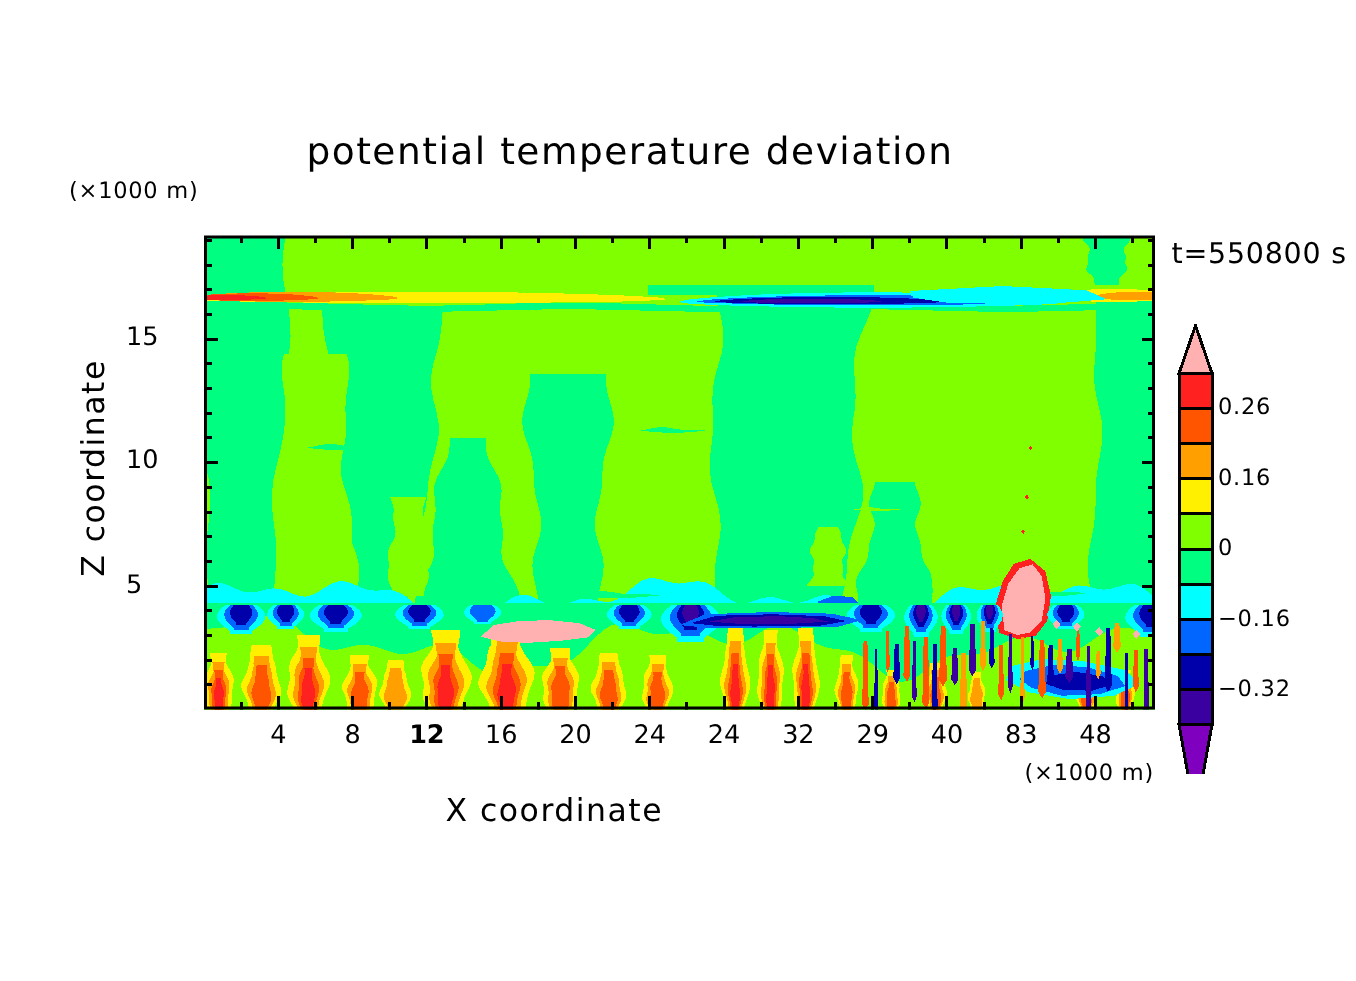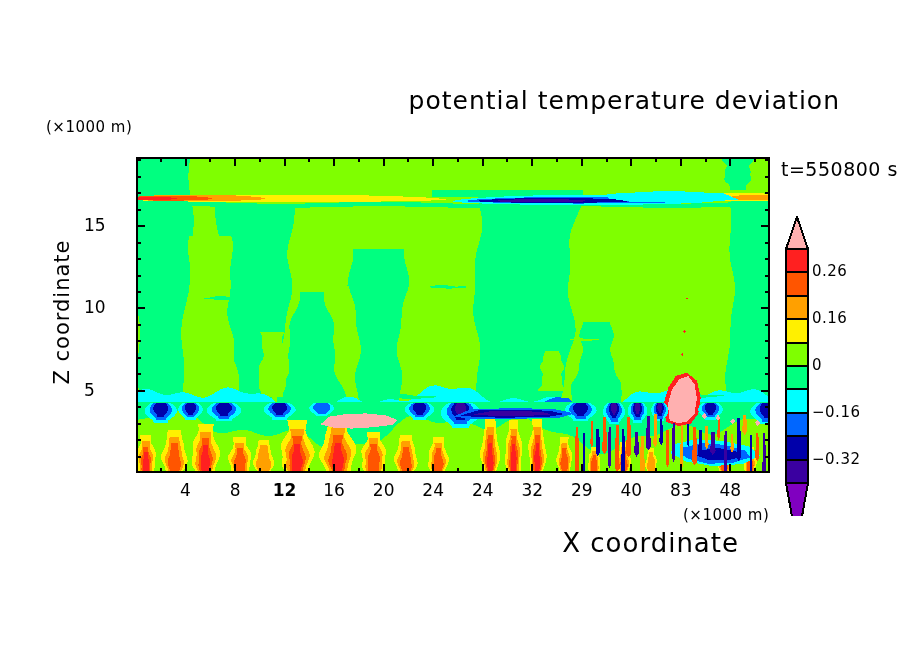--- a/index.html
+++ b/index.html
@@ -1,23 +1,23 @@
 <!DOCTYPE html>
 <html><head>
 <meta charset="utf-8">
 <style>
   html,body{margin:0;padding:0;background:#ffffff;}
   body{width:904px;height:654px;position:relative;overflow:hidden;
        font-family:"DejaVu Sans",sans-serif;color:#000;}
   .txt{position:absolute;white-space:pre;}
-  #title{left:0;top:86px;width:840px;text-align:right;font-size:25px;letter-spacing:1px;}
+  #title{left:0;top:86px;width:840px;text-align:center;font-size:25px;letter-spacing:1px;}
   #zunits{left:46px;top:118px;font-size:15px;letter-spacing:.5px;}
   #xunits{left:683px;top:506px;font-size:15px;letter-spacing:.5px;}
   #timestamp{left:781px;top:158px;font-size:19px;letter-spacing:.5px;}
-  #xaxis-title{left:0;top:528px;width:739px;text-align:right;font-size:26px;letter-spacing:1px;}
+  #xaxis-title{left:0;top:528px;width:739px;text-align:center;font-size:21px;letter-spacing:1px;}
   #yaxis-title{position:absolute;left:-33px;top:300px;width:190px;text-align:center;
                font-size:21px;letter-spacing:1px;transform:rotate(-90deg);transform-origin:50% 50%;}
   .xtick-lbl{position:absolute;top:480px;font-size:17px;text-align:center;width:40px;}
   .ytick-lbl{position:absolute;font-size:17px;text-align:left;width:40px;}
   .cb-lbl{position:absolute;font-size:15px;letter-spacing:.5px;}
   #plot{position:absolute;left:136px;top:157px;width:634px;height:316px;}
   #plotsvg{display:block;}
   #frame{position:absolute;left:136px;top:157px;width:634px;height:316px;
          border:2px solid #000;box-sizing:border-box;pointer-events:none;}
   #cbar{position:absolute;left:779px;top:216px;}

